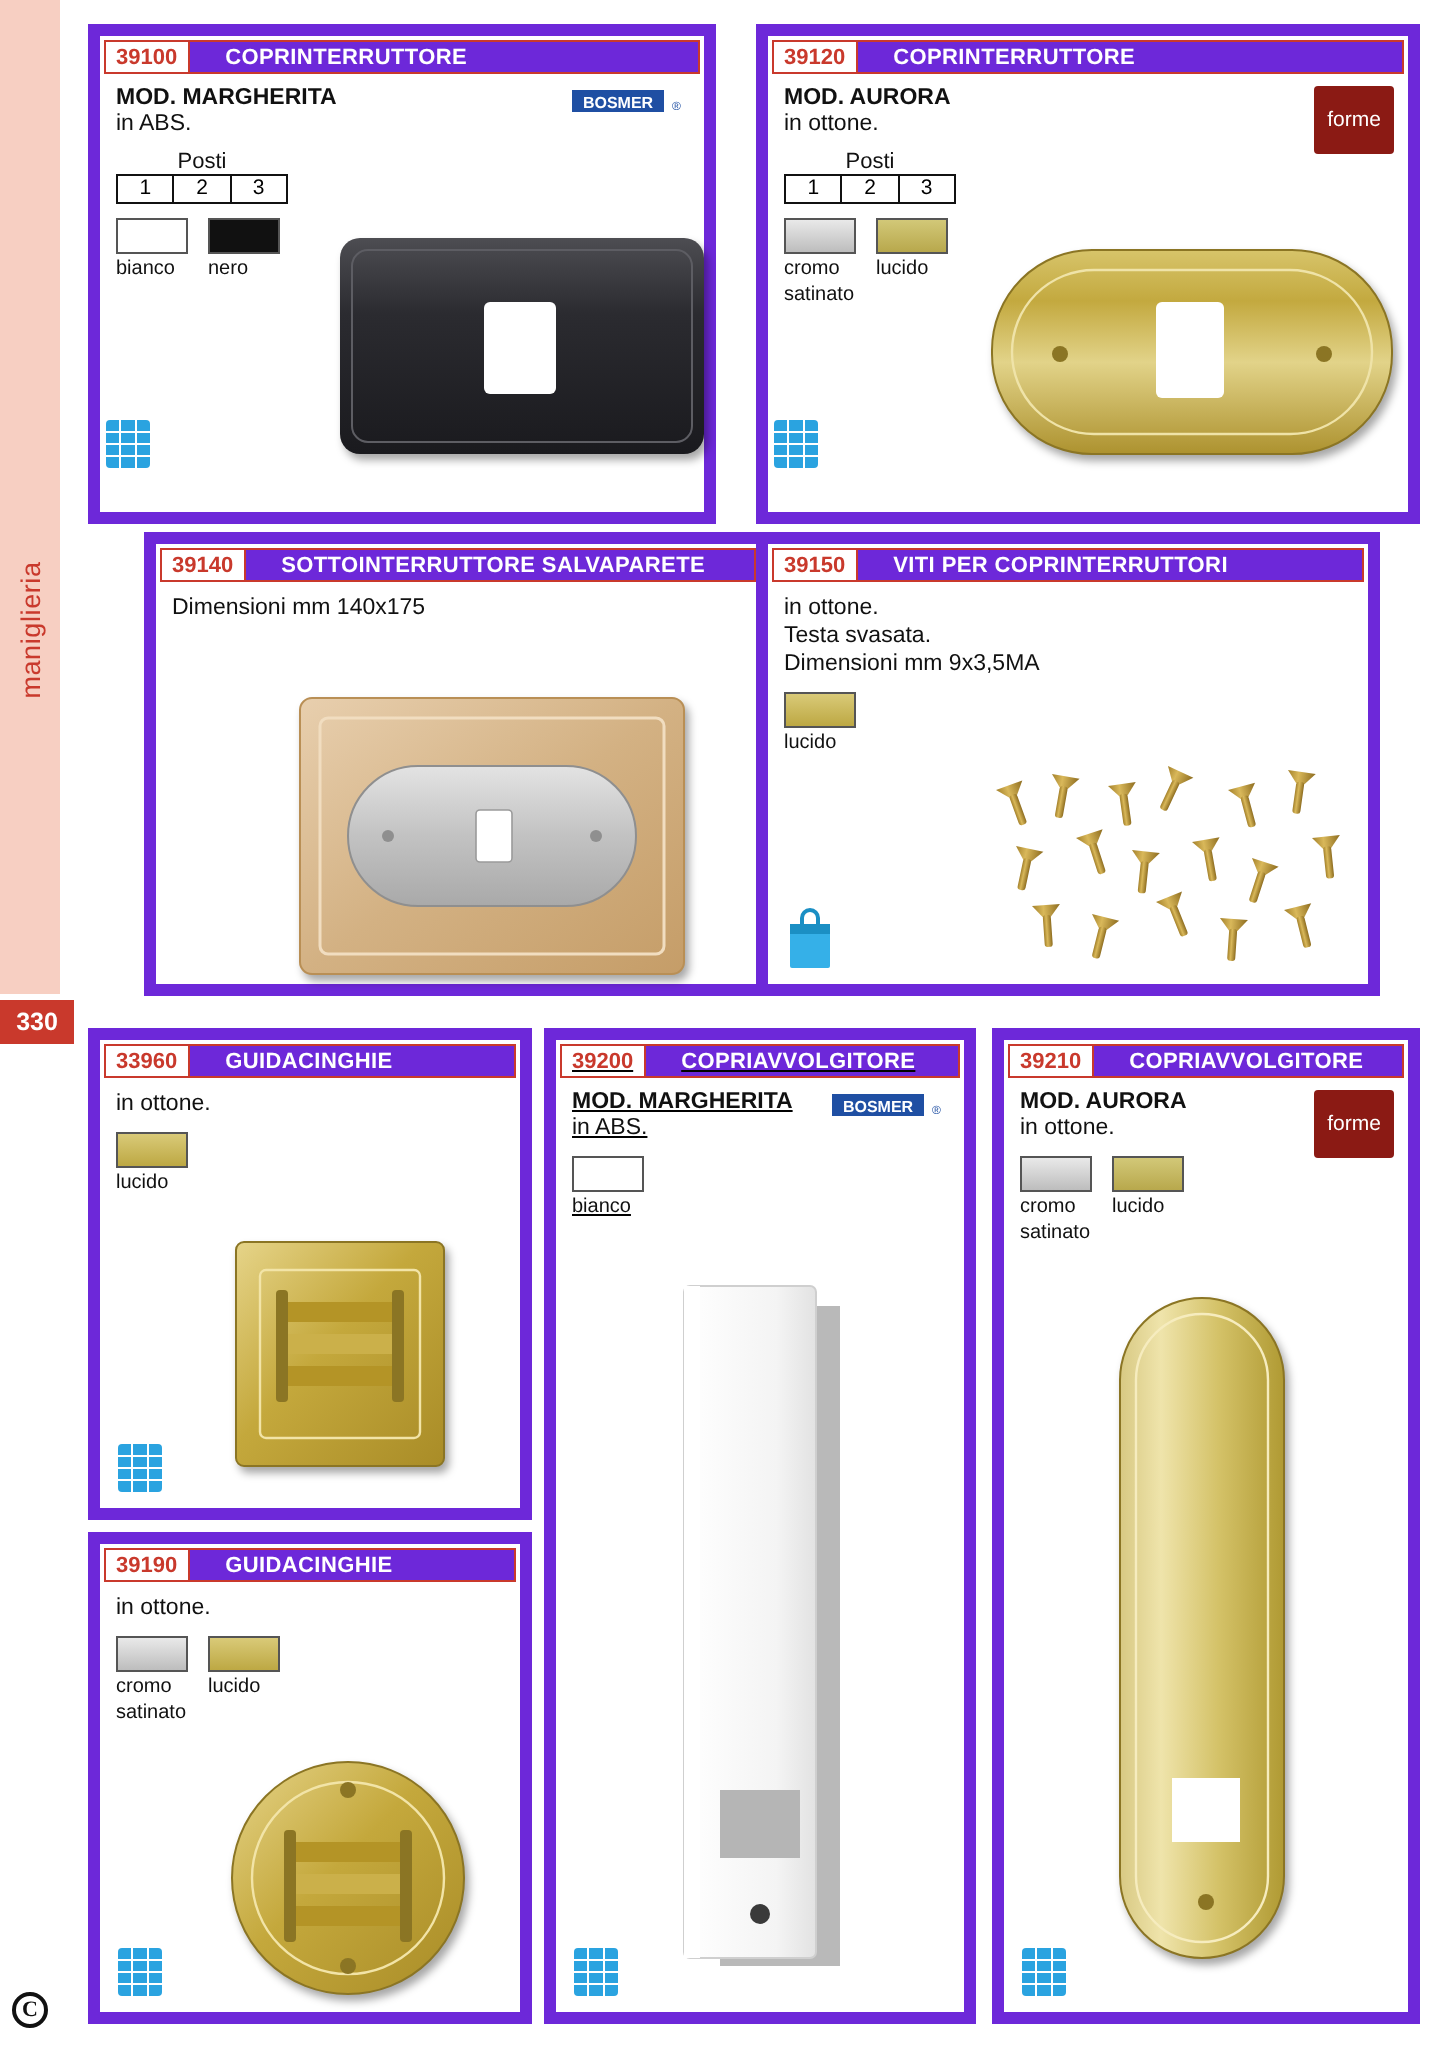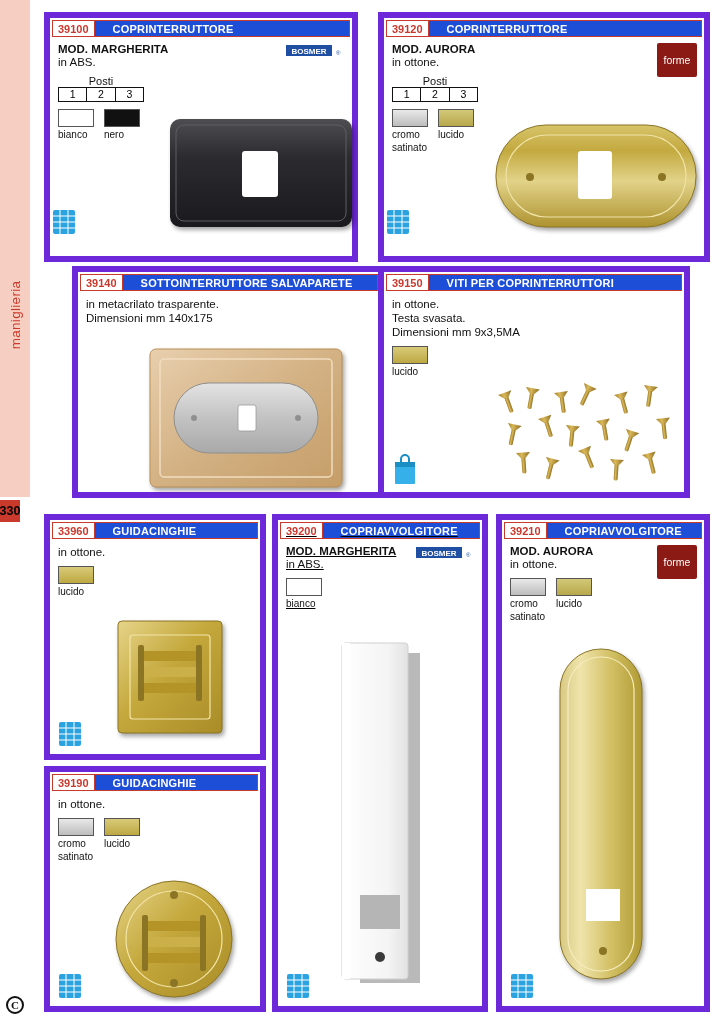--- a/index.html
+++ b/index.html
@@ -20,22 +20,22 @@
     position:absolute; left:0; top:0; width:30px; height:497px;
     background:#f7cfc2;
   }
   .sidebar-cat-wrap {
     position:absolute; left:-118px; top:300px; width:266px; height:30px;
     display:flex; align-items:center; justify-content:center;
     transform: rotate(-90deg);
     font-size:13.5px; color:#c9392c; letter-spacing:0.3px;
   }
   .page-num {
-    position:absolute; left:0px; top:500px; width:20px; height:22px;
-    background:#c9392c; color:#000000; font-size:12.5px; font-weight:bold;
+    position:absolute; left:0px; top:500px; width:37px; height:22px;
+    background:#c9392c; color:#ffffff; font-size:12.5px; font-weight:bold;
     display:flex; align-items:center; justify-content:center;
   }
   .logo-c {
     position:absolute; left:6px; bottom:10px;
     width:18px; height:18px; border:2px solid #111; border-radius:50%;
     color:#111; font-size:11px; font-weight:bold;
     display:flex; align-items:center; justify-content:center;
     font-family:"Liberation Serif", serif;
   }
   
@@ -43,21 +43,21 @@
     position:absolute;
     border:6px solid #6d28d9;
     background:#ffffff;
   }
   .code {
     background:#ffffff; color:#c9392c; font-weight:bold; font-size:11px;
     padding:0 5px; display:flex; align-items:center;
     border-right:0;
   }
   .title-bar {
-    flex:1; background:#1d4ed8; color:#ffffff; font-weight:bold;
+    flex:1; background:#6d28d9; color:#ffffff; font-weight:bold;
     font-size:11px; display:flex; align-items:center; padding-left:18px;
     letter-spacing:0.2px;
   }
   .hdr {
     display:flex; height:17px; margin:2px 2px 0 2px;
     border:1px solid #c9392c;
   }
   .hdr .code {
     border-right:1px solid #c9392c;
   }
@@ -236,21 +236,20 @@
       <line x1="16" y1="2" x2="16" y2="26"></line>
   </g>
 </svg>
 
 <div class="card" style="left:44px; top:266px; width:314px; height:232px;margin-left:28px;">
   <div class="hdr">
     <div class="code">39140</div>
     <div class="title-bar">SOTTOINTERRUTTORE SALVAPARETE</div>
   </div>
   <div class="body">
-    <div class="desc">in metacrilato trasparente.</div>
     <div class="desc">Dimensioni mm 140x175</div>
 
     <svg class="prod shadow" style="left:68px; top:52px;" width="200" height="150" viewBox="0 0 200 150">
       <defs>
         <linearGradient id="acr" x1="0" y1="0" x2="1" y2="1">
           <stop offset="0%" stop-color="#e8cfae"></stop>
           <stop offset="50%" stop-color="#d3b183"></stop>
           <stop offset="100%" stop-color="#c59d68"></stop>
         </linearGradient>
         <linearGradient id="steel" x1="0" y1="0" x2="0" y2="1">

